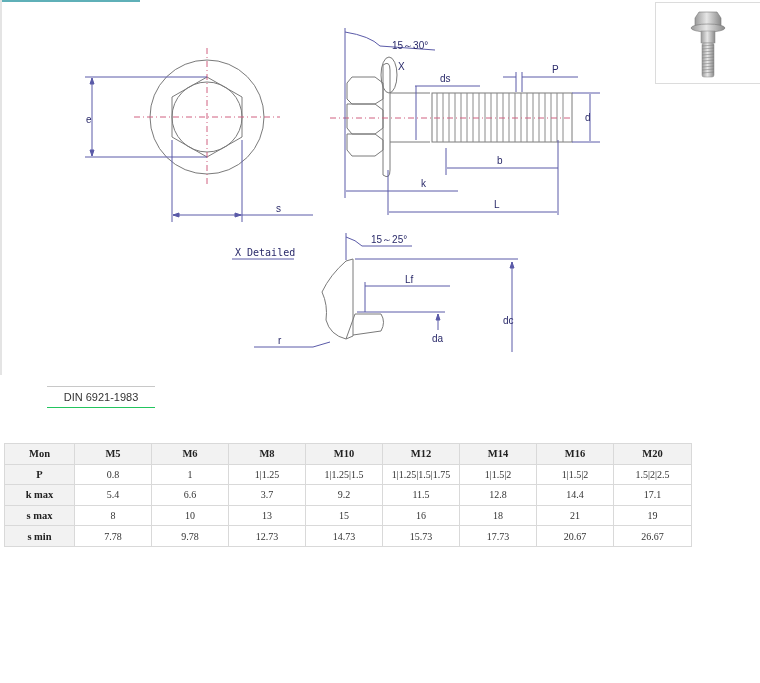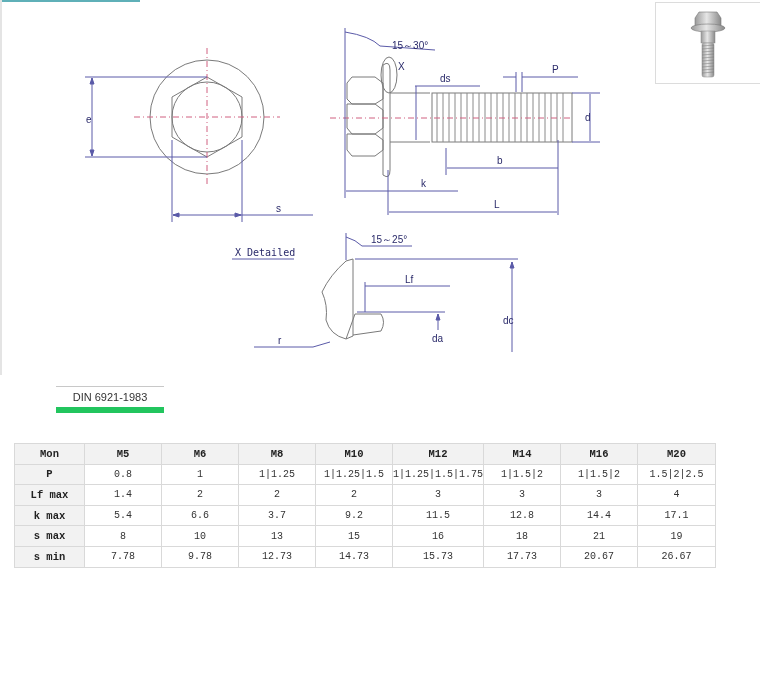--- a/index.html
+++ b/index.html
@@ -1,22 +1,22 @@
 <!DOCTYPE html>
 <html><head>
   <meta charset="utf-8">
   <style>
     html,body{margin:0;padding:0;background:#ffffff;}
     body{width:760px;height:683px;position:relative;overflow:hidden;font-family:"DejaVu Sans",sans-serif;}
     .topbar{position:absolute;left:0;top:0;width:140px;height:2px;background:#5fb0b8;}
     .leftborder{position:absolute;left:0;top:0;width:2px;height:375px;background:#e4e4e4;}
     .drawing{position:absolute;left:0;top:0;width:640px;height:375px;}
     .thumb{position:absolute;left:655px;top:2px;width:104px;height:80px;border:1px solid #dcdcdc;background:#fff;}
-    .caption{position:absolute;left:56px;top:386px;width:108px;height:20px;border-top:1px solid #c8c8c8;border-bottom:6px solid #22c55e;font-family:"Liberation Sans",sans-serif;font-size:11px;color:#333;text-align:center;line-height:20px;}
-    table.spec{position:absolute;left:14px;top:443px;border-collapse:collapse;font-family:Liberation Mono, monospace;font-size:10px;color:#333;table-layout:fixed;padding-left:36px;}
+    .caption{position:absolute;left:47px;top:386px;width:108px;height:20px;border-top:1px solid #c8c8c8;border-bottom:1px solid #22c55e;font-family:"Liberation Sans",sans-serif;font-size:11px;color:#333;text-align:center;line-height:20px;}
+    table.spec{position:absolute;left:4px;top:443px;border-collapse:collapse;font-family:Liberation Serif, serif;font-size:10px;color:#333;table-layout:fixed;padding-left:36px;}
     table.spec td, table.spec th{border:1px solid #d9d9d9;height:19.6px;padding:0;text-align:center;vertical-align:middle;}
     table.spec th{background:#f2f2f2;font-weight:bold;color:#222;font-size:10.5px;}
     table.spec td.rowhead{background:#f2f2f2;font-weight:bold;color:#222;font-size:10.5px;}
     .lbl{font-family:"Liberation Sans",sans-serif;font-size:10px;fill:#2a2a6a;}
     .mono{font-family:"DejaVu Sans Mono",monospace;font-size:10px;fill:#2a2a6a;}
   </style>
 </head>
 <body>
 
 <div class="topbar"></div>
@@ -208,31 +208,20 @@
         <td>0.8</td>
         <td>1</td>
         <td>1|1.25</td>
         <td>1|1.25|1.5</td>
         <td>1|1.25|1.5|1.75</td>
         <td>1|1.5|2</td>
         <td>1|1.5|2</td>
         <td>1.5|2|2.5</td>
       </tr>
       <tr>
-        <td class="rowhead">Lf max</td>
-        <td>1.4</td>
-        <td>2</td>
-        <td>2</td>
-        <td>2</td>
-        <td>3</td>
-        <td>3</td>
-        <td>3</td>
-        <td>4</td>
-      </tr>
-      <tr>
         <td class="rowhead">k max</td>
         <td>5.4</td>
         <td>6.6</td>
         <td>3.7</td>
         <td>9.2</td>
         <td>11.5</td>
         <td>12.8</td>
         <td>14.4</td>
         <td>17.1</td>
       </tr>

